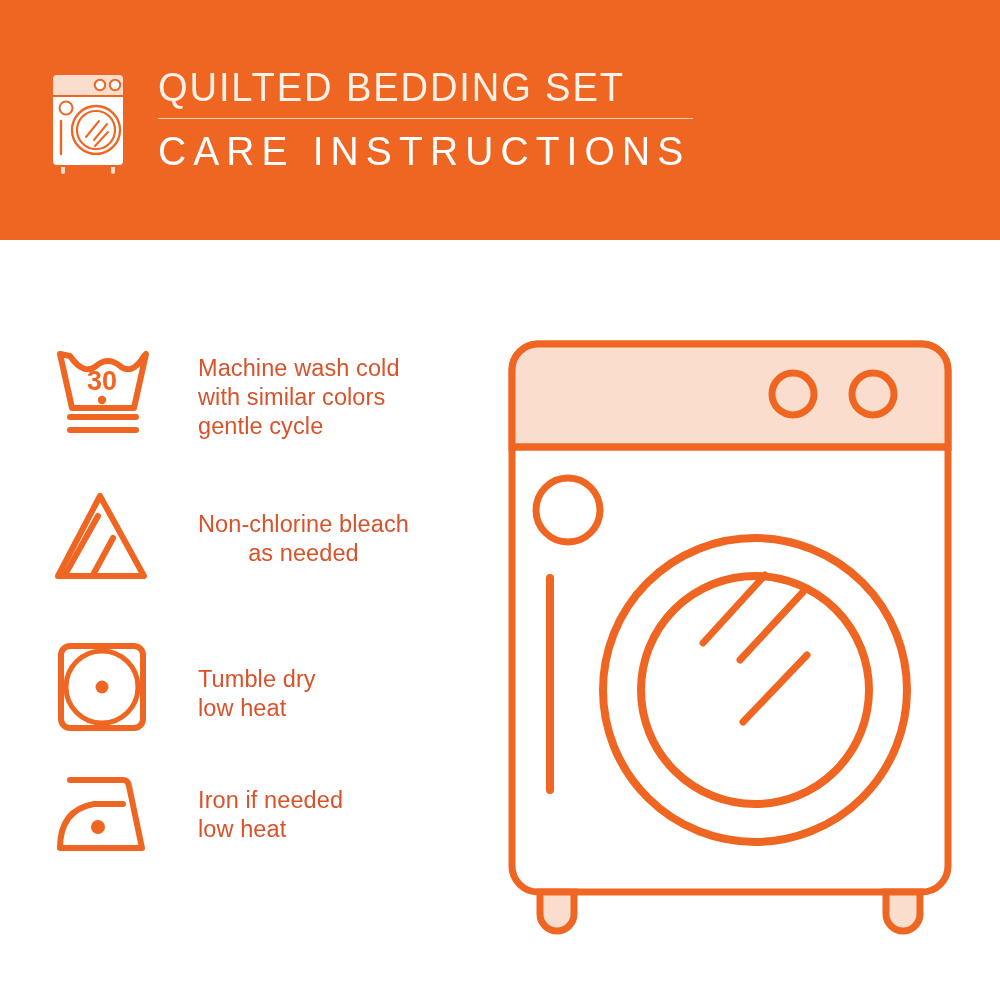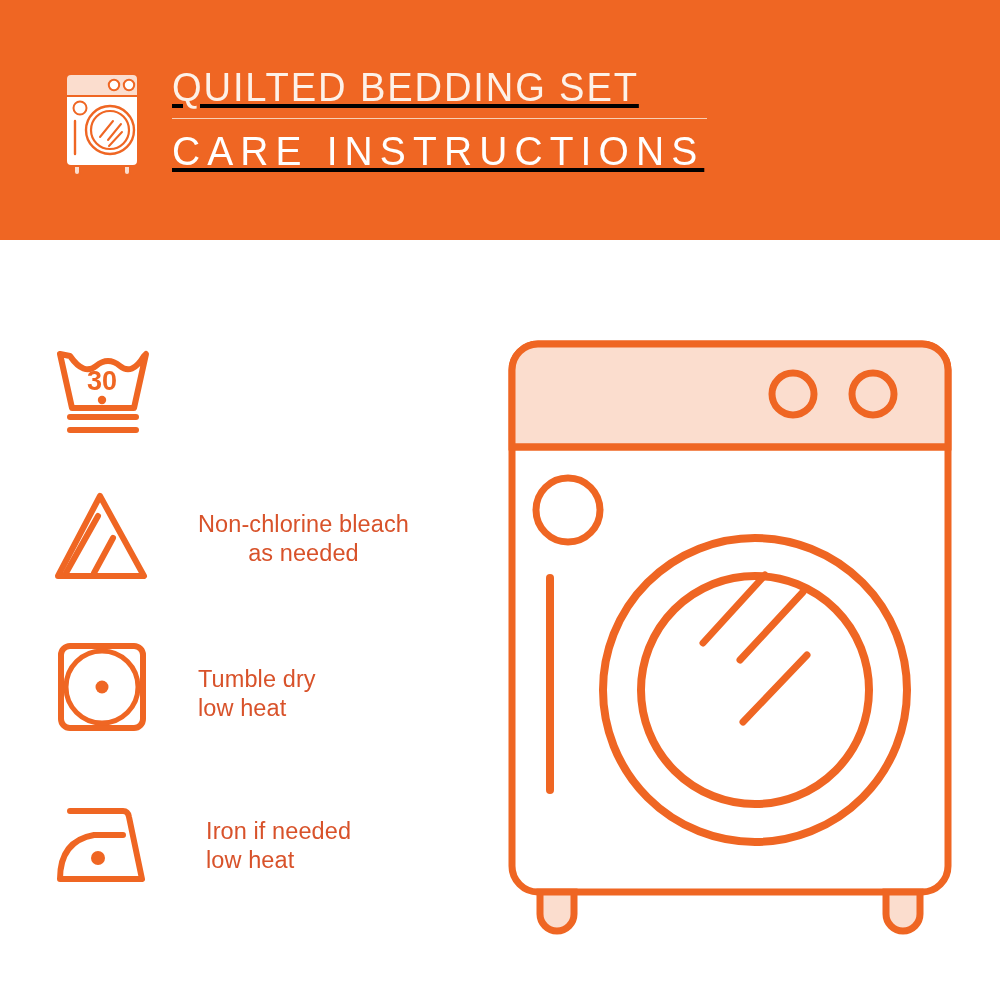--- a/index.html
+++ b/index.html
@@ -20,25 +20,24 @@
     position: absolute;
     left: 0;
     top: 0;
     width: 1000px;
     height: 240px;
     background: #ef6623;
     box-sizing: border-box;
   }
   .header-inner {
     position: absolute;
-    left: 56px;
+    left: 42px;
     top: 62px;
     display: flex;
     align-items: flex-start;
-    text-decoration: underline;
   }
   .logo-icon {
     width: 96px;
     height: 112px;
     flex: 0 0 auto;
     margin-top: 4px;
   }
   .title-block {
     margin-left: 20px;
     padding-top: 2px;
@@ -95,21 +94,21 @@
     color: #d8522a;
     font-size: 23.5px;
     line-height: 29px;
     font-weight: 400;
     letter-spacing: 0.1px;
     white-space: pre-line;
   }
   .row-1 { top: 102px; }
   .row-2 { top: 248px; }
   .row-3 { top: 400px; }
-  .row-4 { top: 555px; gap: 8px; }
+  .row-4 { top: 524px; }
 
   .row-1 .txt { padding-top: 12px; }
   .row-2 .txt { padding-top: 22px; text-align: center; }
   .row-3 .txt { padding-top: 25px; margin-left: 44px; }
   .row-4 .txt { padding-top: 22px; }
 
   
   .washer {
     position: absolute;
     left: 495;
@@ -166,20 +165,23 @@
     <span class="sym">
       <svg viewBox="0 0 104 96" width="104" height="96">
         <path d="M10 12 L20 14 Q34 34 46 24 Q58 14 70 24 Q82 34 94 14 L96 12
                  L84 66 L22 66 Z" fill="none" stroke="#ef6623" stroke-width="6" stroke-linejoin="round" stroke-linecap="round"></path>
         <text x="52" y="48" text-anchor="middle" font-family="Liberation Sans, sans-serif" font-size="27" font-weight="700" fill="#ef6623">30</text>
         <circle cx="52" cy="58" r="4.2" fill="#ef6623"></circle>
         <line x1="20" y1="75" x2="86" y2="75" stroke="#ef6623" stroke-width="6" stroke-linecap="round"></line>
         <line x1="20" y1="88" x2="86" y2="88" stroke="#ef6623" stroke-width="6" stroke-linecap="round"></line>
       </svg>
     </span>
+    <div class="txt">Machine wash cold
+with similar colors
+gentle cycle</div>
   </div>
 
   <div class="care-row row-2">
     <span class="sym">
       <svg viewBox="0 0 104 96" width="104" height="96">
         <path d="M50 8 L94 88 L8 88 Z" fill="none" stroke="#ef6623" stroke-width="6" stroke-linejoin="round"></path>
         <line x1="48" y1="28" x2="16" y2="85" stroke="#ef6623" stroke-width="6" stroke-linecap="round"></line>
         <line x1="63" y1="50" x2="44" y2="85" stroke="#ef6623" stroke-width="6" stroke-linecap="round"></line>
       </svg>
     </span>

